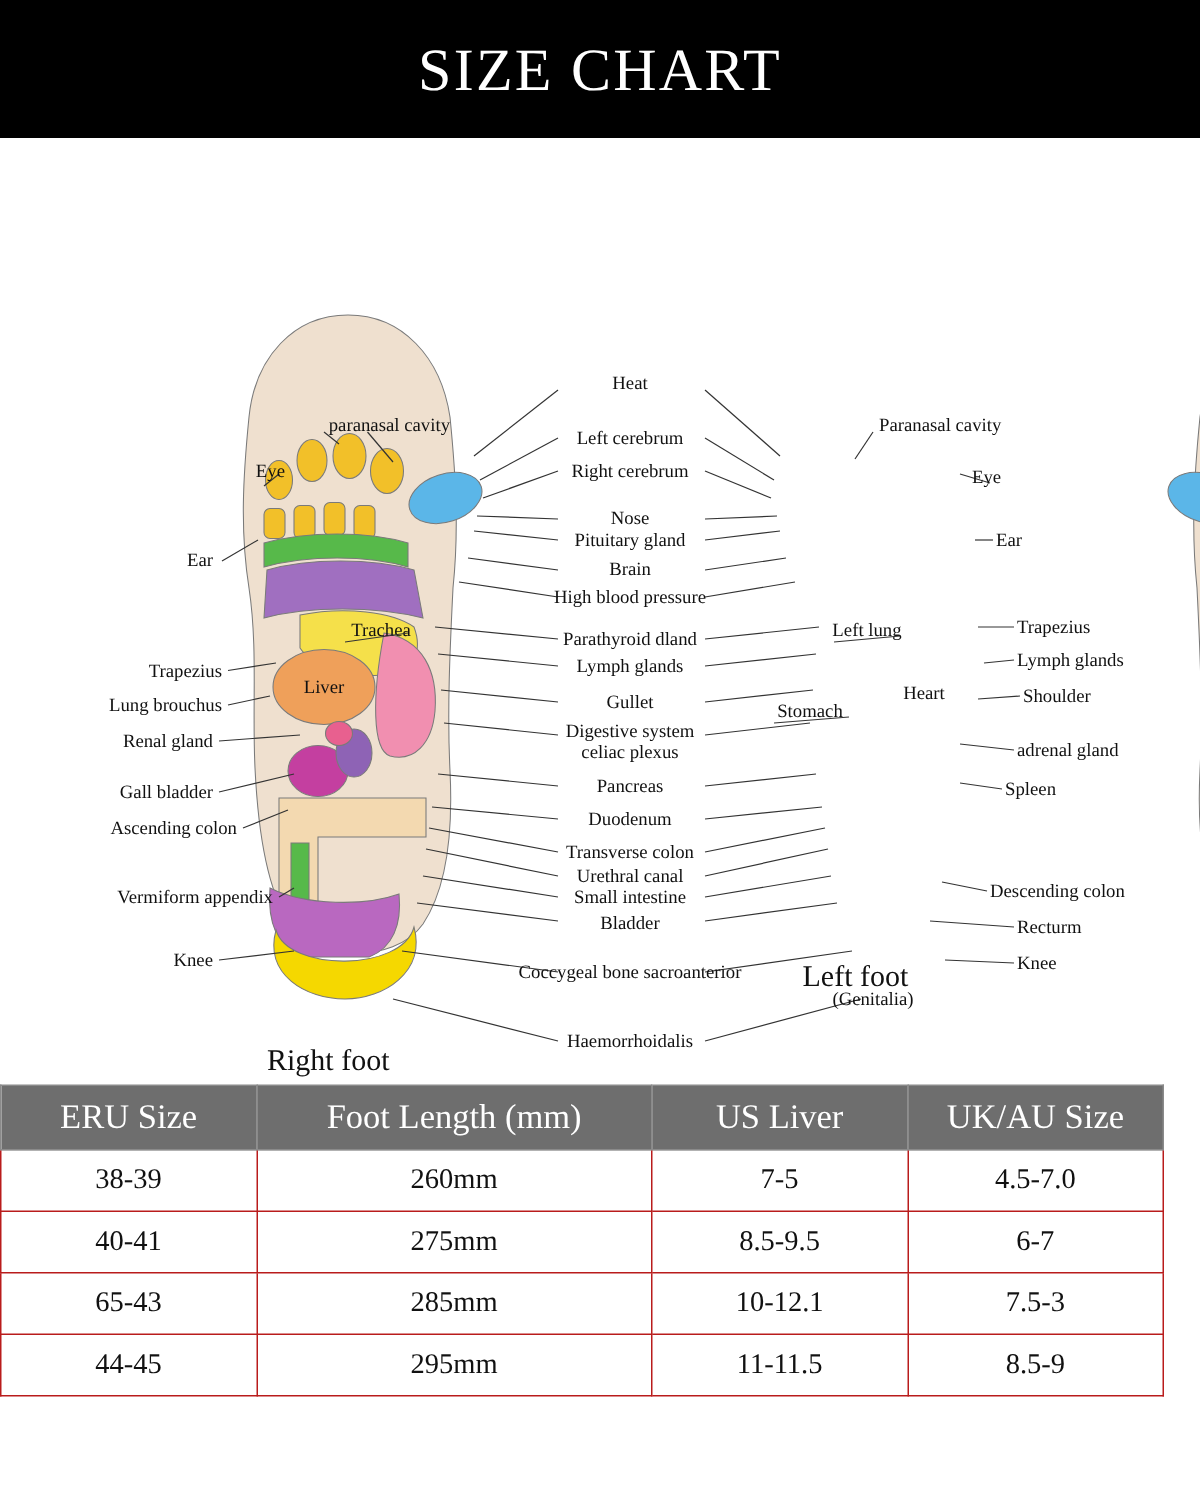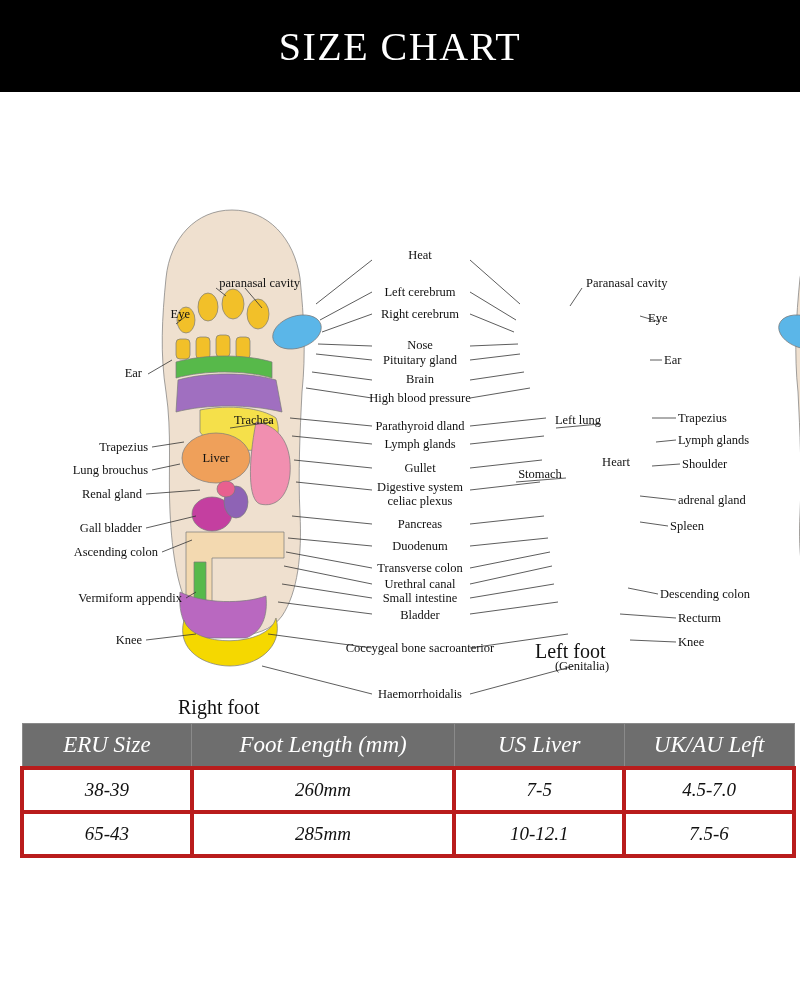--- a/index.html
+++ b/index.html
@@ -55,44 +55,43 @@
     font-family: "Liberation Serif", serif;
     font-size: 20px;
     color: #111;
   }
   .caption-right { left: 178px; top: 564px; margin-top: 40px; }
   .caption-left  { left: 535px; top: 548px; }
 
   
   .table-wrap {
     position: absolute;
-    left: 20px;
+    left: 0;
     top: 723px;
     width: 776px;
-    font-style: italic;
   }
   table.size-table {
     border-collapse: collapse;
     width: 776px;
     font-family: "Liberation Serif", serif;
   }
   table.size-table th {
     background: #6e6e6e;
     color: #ffffff;
     font-size: 23px;
     font-weight: normal;
     padding: 8px 4px;
     border: 1px solid #8a8a8a;
     text-align: center;
   }
   table.size-table td {
     font-size: 19px;
     color: #111111;
     padding: 9px 4px;
-    border: 4px solid #b91c1c;
+    border: 1px solid #b91c1c;
     text-align: center;
     background: #ffffff;
   }
   .col-eru { width: 22%; }
   .col-len { width: 34%; }
   .col-us  { width: 22%; }
   .col-uk  { width: 22%; }
 </style>
 </head>
 <body>
@@ -312,33 +311,45 @@
     <div class="foot-caption caption-left">Left foot</div>
   </div>
 
   <div class="table-wrap">
     <table class="size-table">
       <thead>
         <tr>
           <th class="col-eru">ERU Size</th>
           <th class="col-len">Foot Length (mm)</th>
           <th class="col-us">US Liver</th>
-          <th class="col-uk">UK/AU Left</th>
+          <th class="col-uk">UK/AU Size</th>
         </tr>
       </thead>
       <tbody>
         <tr>
           <td>38-39</td>
           <td>260mm</td>
           <td>7-5</td>
           <td>4.5-7.0</td>
         </tr>
         <tr>
+          <td>40-41</td>
+          <td>275mm</td>
+          <td>8.5-9.5</td>
+          <td>6-7</td>
+        </tr>
+        <tr>
           <td>65-43</td>
           <td>285mm</td>
           <td>10-12.1</td>
-          <td>7.5-6</td>
+          <td>7.5-3</td>
+        </tr>
+        <tr>
+          <td>44-45</td>
+          <td>295mm</td>
+          <td>11-11.5</td>
+          <td>8.5-9</td>
         </tr>
       </tbody>
     </table>
   </div>
 
 </div>
 
 </body></html>

